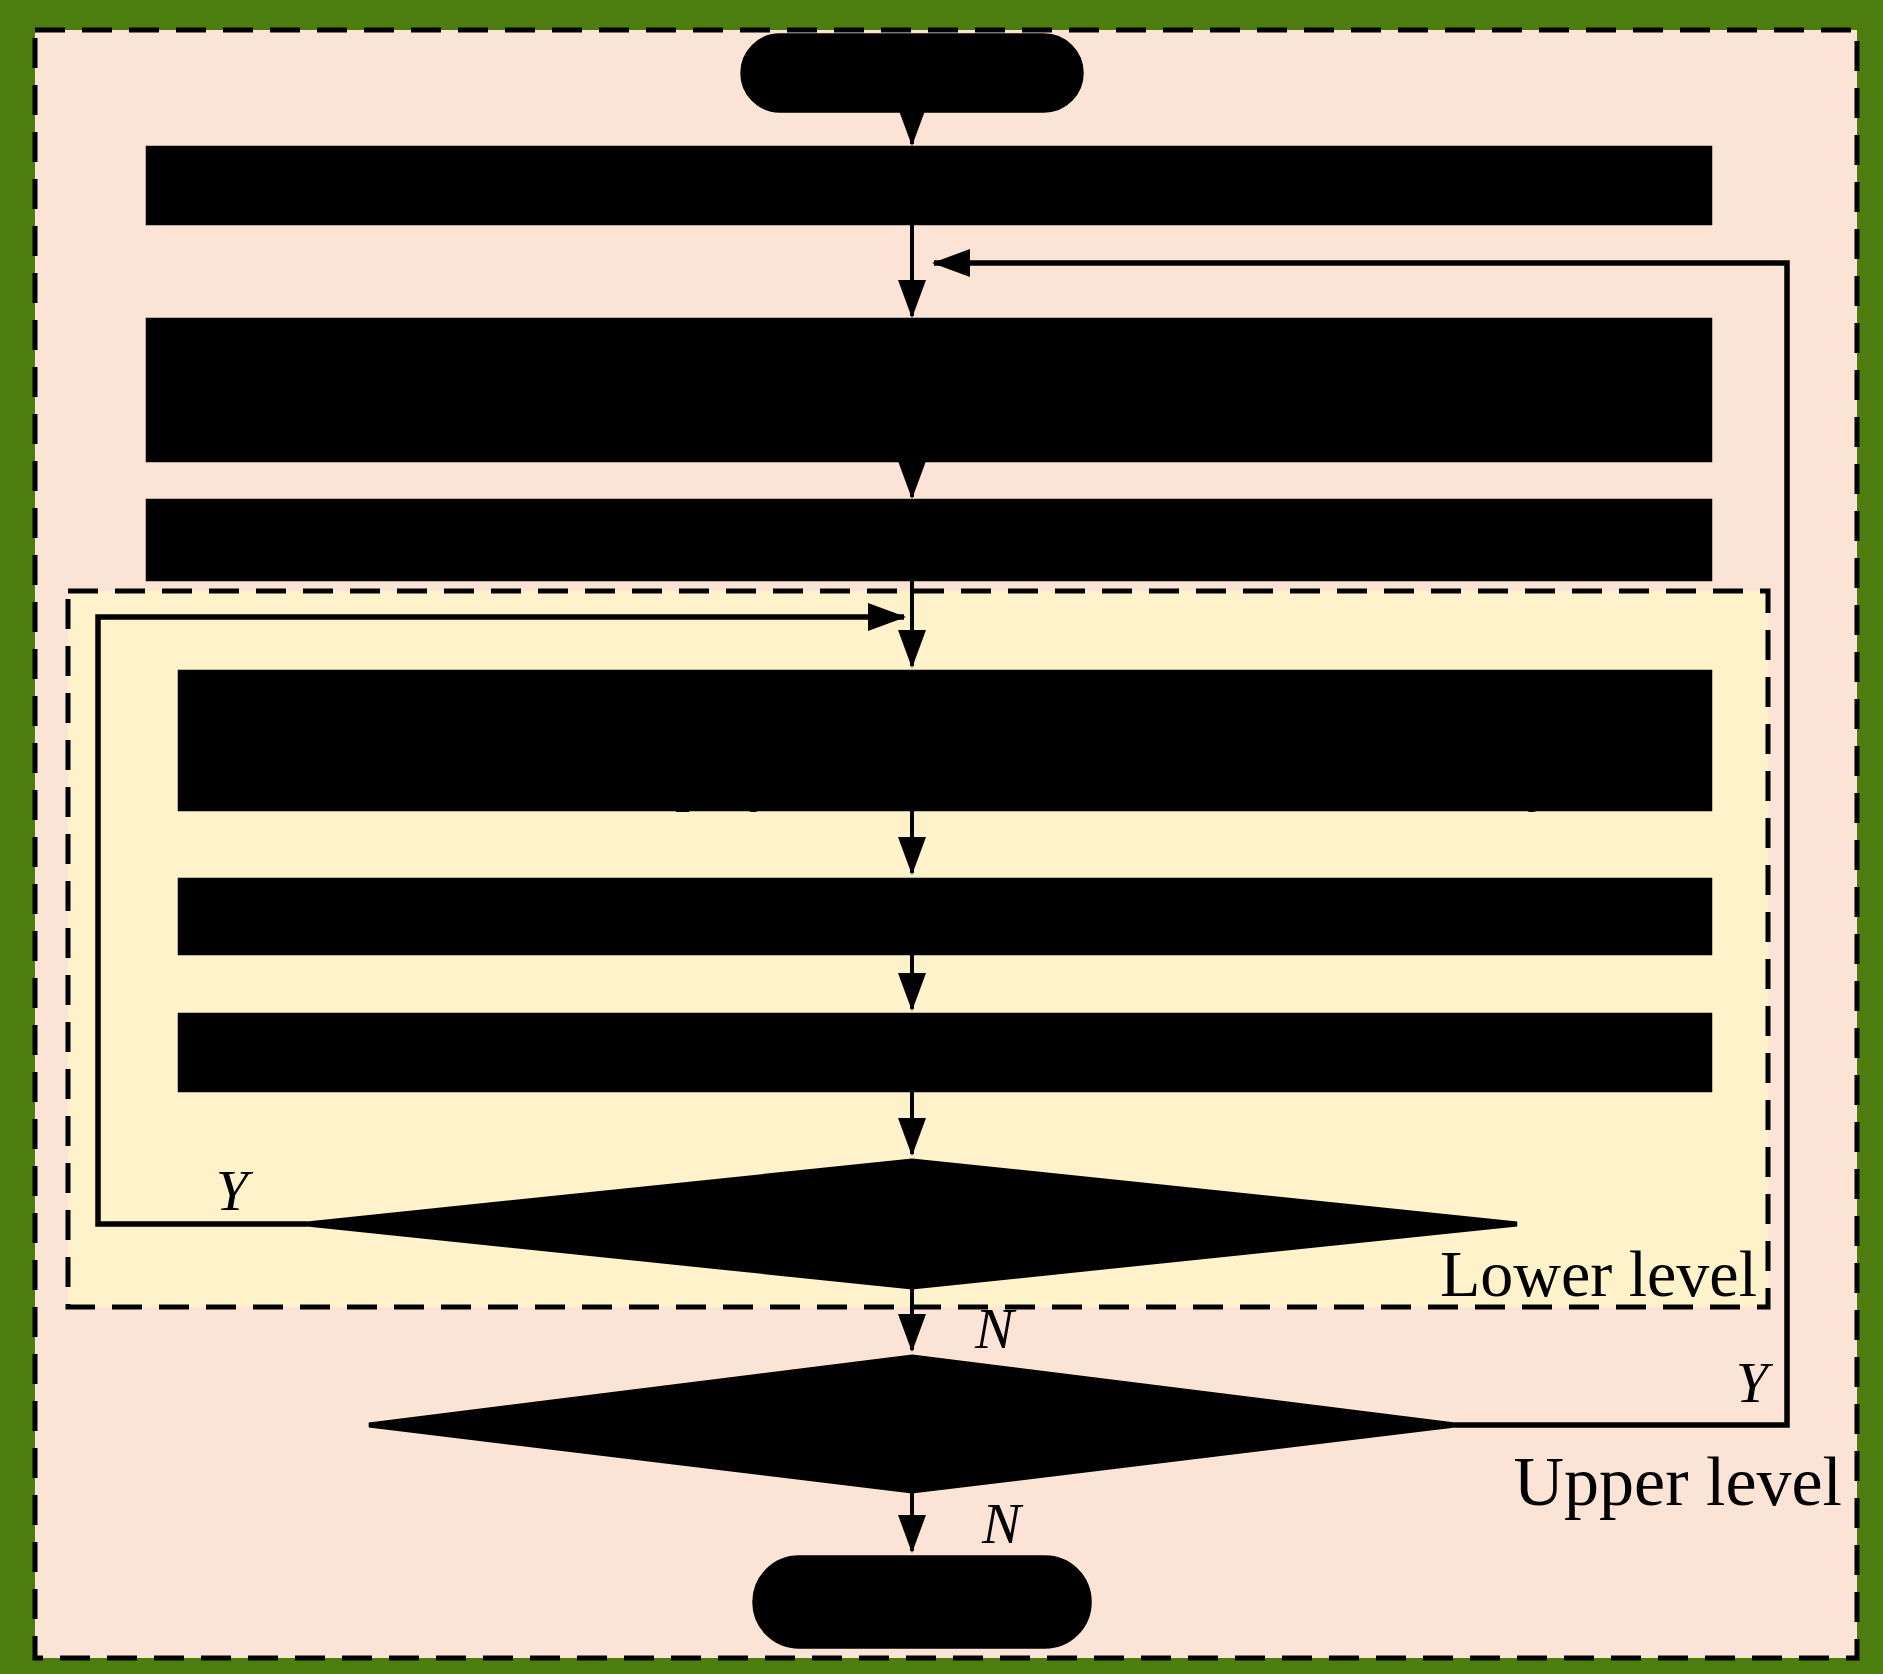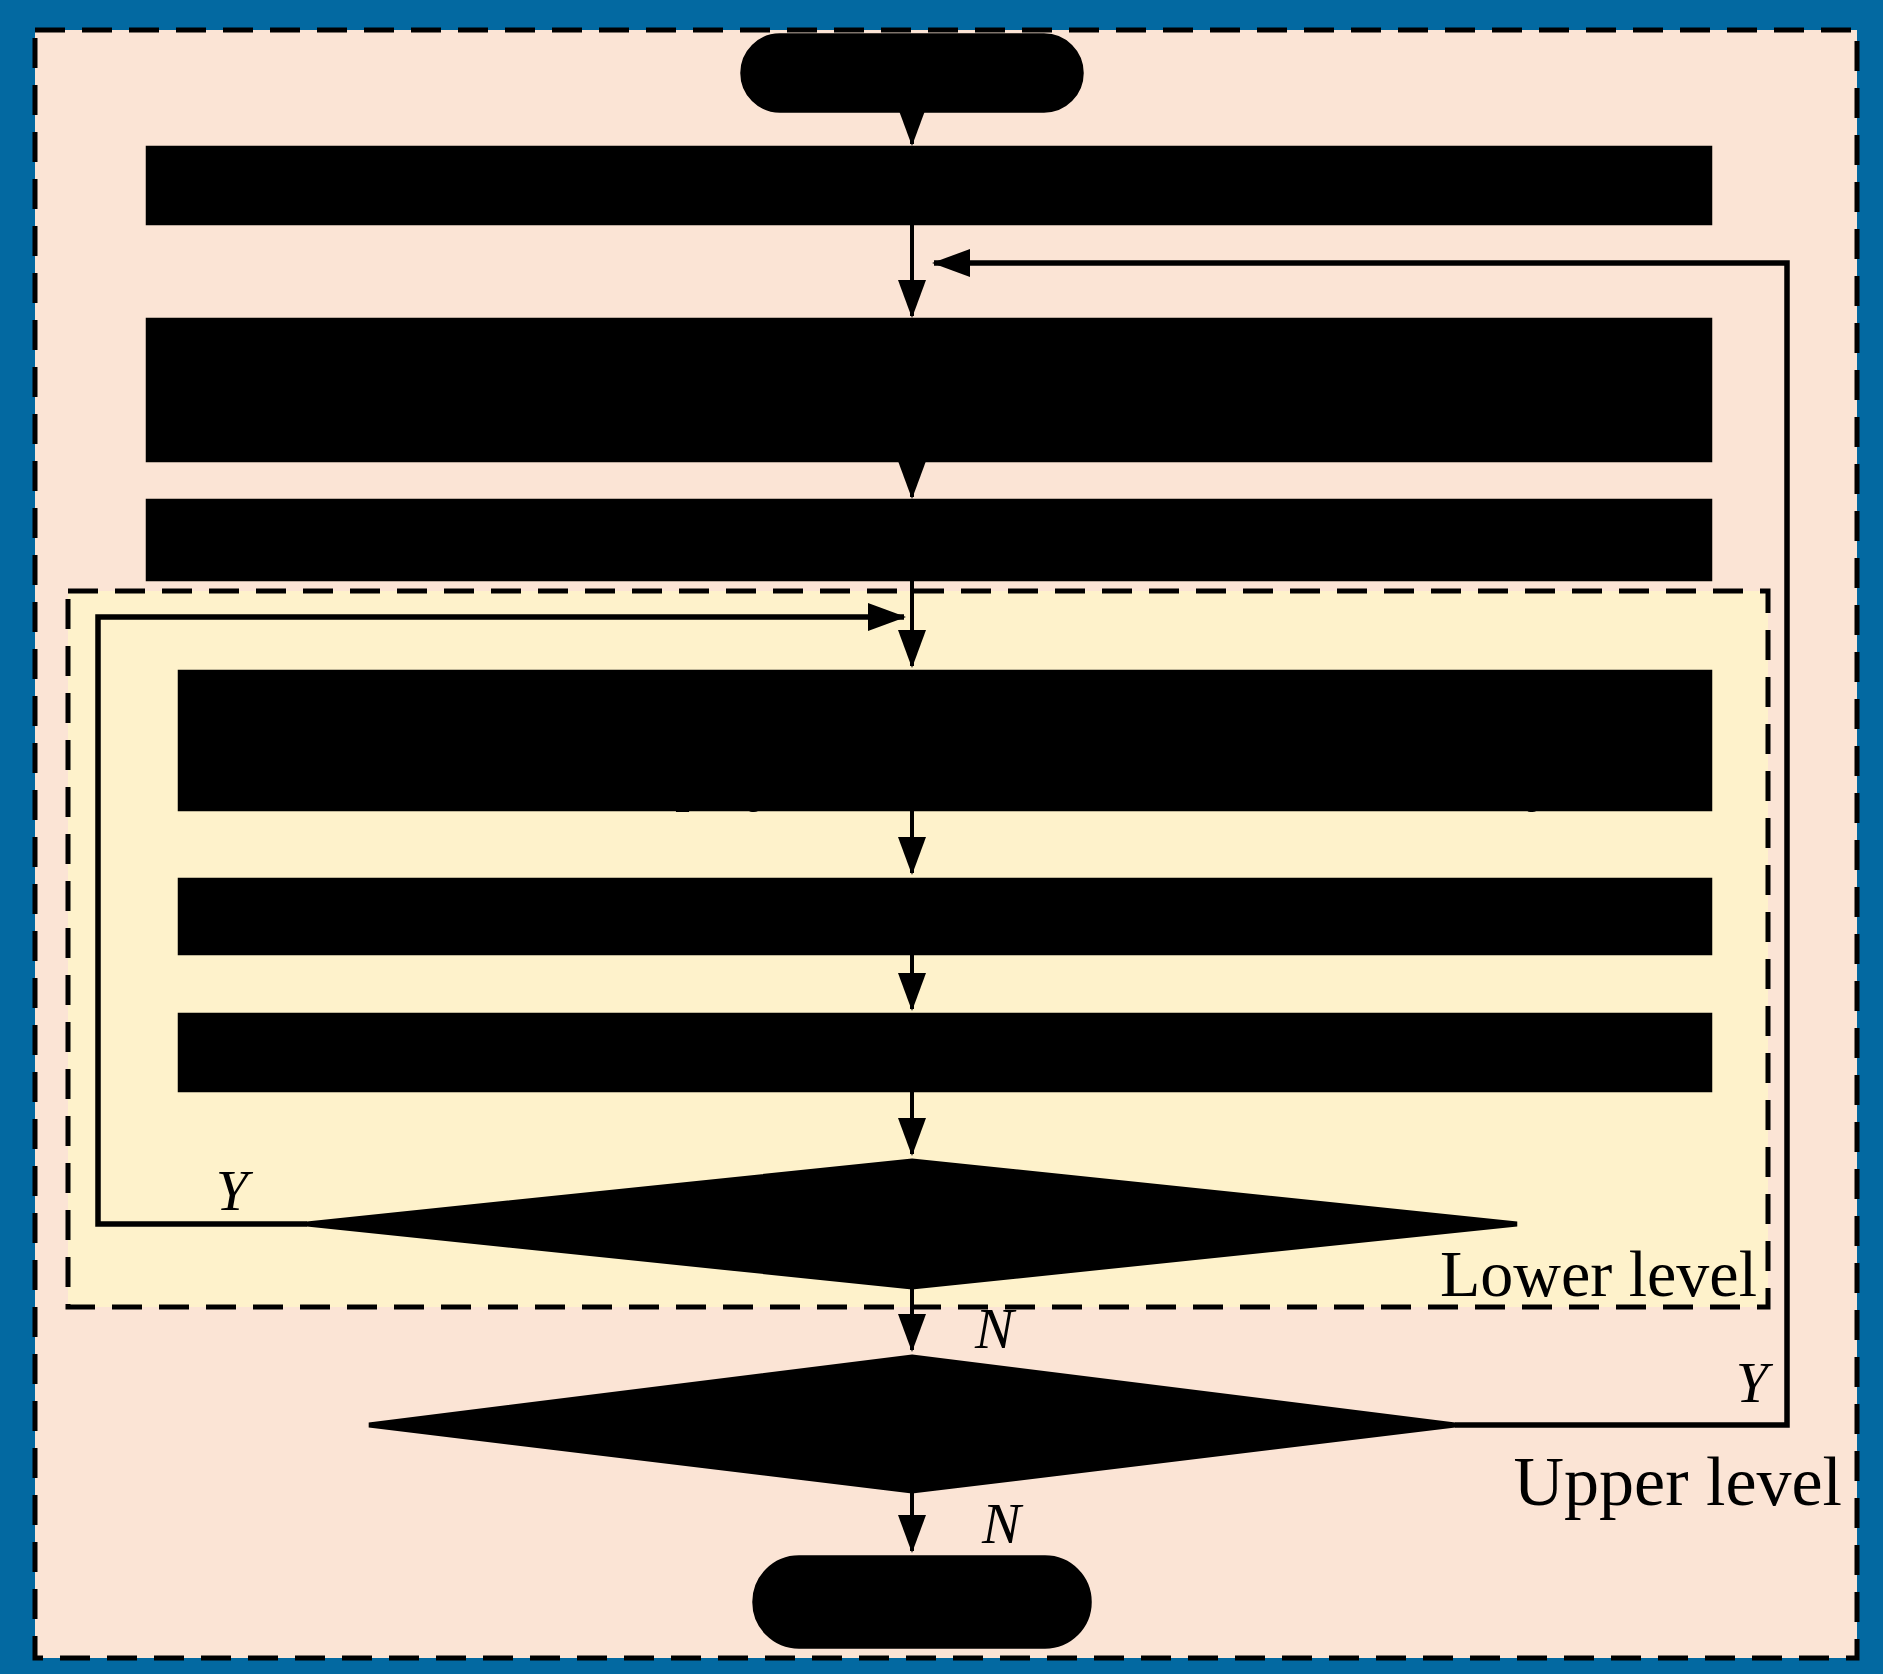--- a/index.html
+++ b/index.html
@@ -3,21 +3,21 @@
 <meta charset="utf-8">
 <style>
   html, body {
     margin: 0;
     padding: 0;
     background: #ffffff;
   }
   .canvas-wrap {
     width: 1883px;
     height: 1674px;
-    background: #0369a1;
+    background: #4d7c0f;
     text-align: center;
   }
   svg { display: block; }
   text {
     font-family: "Liberation Serif", "DejaVu Serif", serif;
     fill: #000000;
   }
   .sentence-text { font-size: 60px; }
   .math-text     { font-size: 63px; font-style: italic; }
   .terminal-text { font-size: 64px; }

